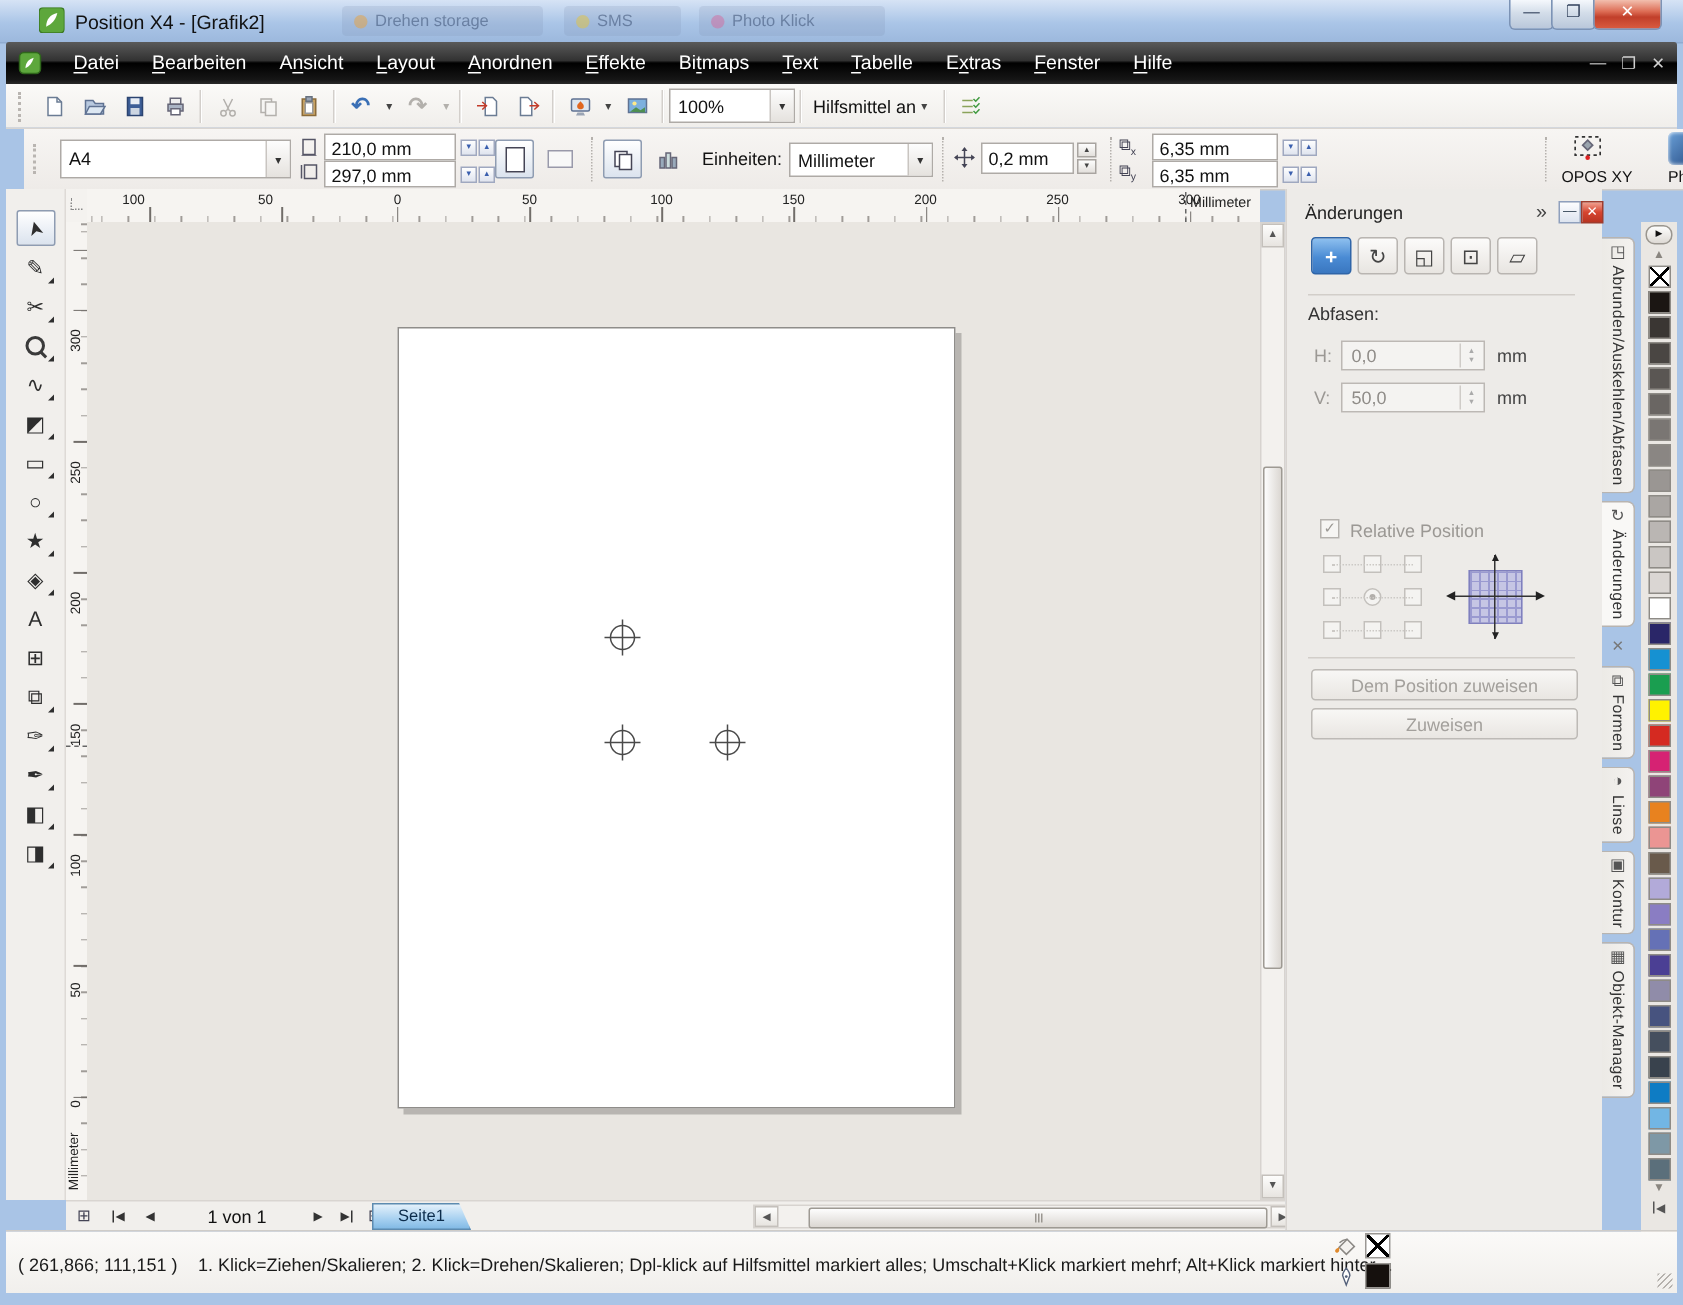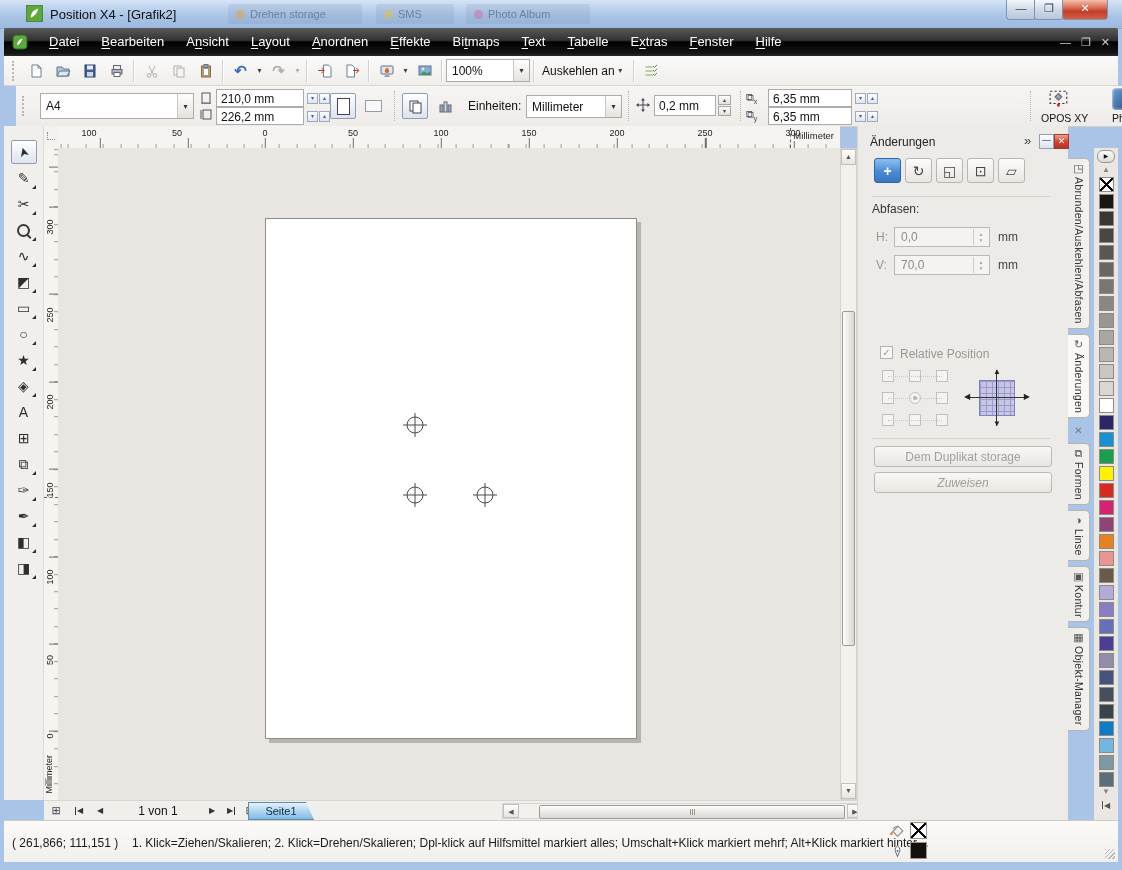--- a/index.html
+++ b/index.html
@@ -141,21 +141,21 @@
         <div class="ghost" style="left: 228px; width: 118px;">
           <span class="dot" style="background: rgb(233, 161, 59);"></span>
           <span class="gl">Drehen storage</span>
         </div>
         <div class="ghost" style="left: 376px; width: 62px;">
           <span class="dot" style="background: rgb(227, 196, 60);"></span>
           <span class="gl">SMS</span>
         </div>
         <div class="ghost" style="left: 466px; width: 108px;">
           <span class="dot" style="background: rgb(212, 106, 158);"></span>
-          <span class="gl">Photo Album</span>
+          <span class="gl">Photo Klick</span>
         </div>
       </div>
     <div class="wbtn" style="left:1006px;width:28px;">—</div>
     <div class="wbtn" style="left:1034px;width:28px;">❐</div>
     <div class="wbtn close" style="left:1062px;width:44px;">✕</div>
   </div>
 
   <div class="menubar">
     <svg class="mico" viewBox="0 0 16 16">
       <rect x="1" y="1" width="14" height="14" rx="3" fill="#5da73c" stroke="#2f661b"></rect>
@@ -265,21 +265,21 @@
           <path d="M3 11.5l4-3 3 2 3-2v3.5z" fill="#4e8f52"></path>
         </svg>
       </span>
     <span class="tsep"></span>
     <span class="combo" style="width:82px;">
       <span class="cval">100%</span>
       <span class="cbtn">▾</span>
     </span>
     <span class="tsep"></span>
     <span class="flat-dd">
-      <span>Auskehlen an</span>
+      <span>Hilfsmittel an</span>
       <span class="ddm">▾</span>
     </span>
     <span class="tsep"></span>
     <span class="tbtn">
         <svg width="16" height="16" viewBox="0 0 16 16">
           <path d="M2.5 4h7M2.5 8h7M2.5 12h7" stroke="#8aa35a"></path>
           <path d="M10 3l1.5 1.5L14 1.8M10 7l1.5 1.5L14 5.8M10 11l1.5 1.5L14 9.8" stroke="#3f9a3f" fill="none"></path>
         </svg>
       </span>
   </div>
@@ -292,21 +292,21 @@
     </span>
     <svg style="position:absolute;left:184px;top:6px;" width="12" height="12" viewBox="0 0 12 12">
         <rect x="2" y="1" width="8" height="10" fill="none" stroke="#556"></rect>
         <path d="M1 12h10" stroke="#556"></path>
       </svg>
     <svg style="position:absolute;left:184px;top:22px;" width="12" height="12" viewBox="0 0 12 12">
         <rect x="3" y="2" width="8" height="9" fill="none" stroke="#556"></rect>
         <path d="M1 2v9" stroke="#556"></path>
       </svg>
     <span class="field" style="left:200px;top:3px;width:88px;">210,0 mm</span>
-    <span class="field" style="left:200px;top:21px;width:88px;">226,2 mm</span>
+    <span class="field" style="left:200px;top:21px;width:88px;">297,0 mm</span>
     <span class="spin2" style="left:291px;top:7px;">
         <b>▾</b>
         <b>▴</b>
       </span>
     <span class="spin2" style="left:291px;top:25px;">
         <b>▾</b>
         <b>▴</b>
       </span>
     <span class="pbtn sel" style="left:314px;top:7px;">
         <span style="width:11px;height:15px;border:1px solid #445;background:#fff;"></span>
@@ -538,37 +538,37 @@
         <span class="d-tool">◱</span>
         <span class="d-tool">⊡</span>
         <span class="d-tool">▱</span>
       </div>
     <div class="d-hr" style="top:70px;"></div>
     <span class="d-label" style="left:14px;top:76px;color:#333;">Abfasen:</span>
     <span class="d-label d-dim" style="left:18px;top:104px;">H:</span>
     <span class="dfield" style="left:36px;top:101px;"><span>0,0</span><span class="sp">▲<br>▼</span></span>
     <span class="d-label" style="left:140px;top:104px;">mm</span>
     <span class="d-label d-dim" style="left:18px;top:132px;">V:</span>
-    <span class="dfield" style="left:36px;top:129px;"><span>70,0</span><span class="sp">▲<br>▼</span></span>
+    <span class="dfield" style="left:36px;top:129px;"><span>50,0</span><span class="sp">▲<br>▼</span></span>
     <span class="d-label" style="left:140px;top:132px;">mm</span>
     <span class="chk" style="left:22px;top:220px;">✓</span>
     <span class="d-label d-dim" style="left:42px;top:221px;">Relative Position</span>
 
     <div class="axgraphic">
       <span class="axsq"></span>
         <span class="axh"></span>
         <span class="axv"></span>
       <span class="axarrow" style="left:27px;top:-2px;">▲</span>
       <span class="axarrow" style="left:27px;bottom:-2px;">▼</span>
       <span class="axarrow" style="left:-2px;top:23px;">◀</span>
       <span class="axarrow" style="right:-2px;top:23px;">▶</span>
     </div>
     <div class="d-hr" style="top:312px;"></div>
-    <span class="d-btn" style="top:320px;">Dem Duplikat storage</span>
-    <span class="d-btn" style="top:346px;font-style:italic;">Zuweisen</span>
+    <span class="d-btn" style="top:320px;">Dem Position zuweisen</span>
+    <span class="d-btn" style="top:346px;">Zuweisen</span>
   <div id="anchorgrid"></div>
       <span class="gbox" style="left: 24px; top: 244px;"></span>
       <span class="gbox" style="left: 51px; top: 244px;"></span>
       <span class="gbox" style="left: 78px; top: 244px;"></span>
       <span class="gbox" style="left: 24px; top: 266px;"></span>
       <span class="gdot" style="left: 51px; top: 266px;"></span>
       <span class="gbox" style="left: 78px; top: 266px;"></span>
       <span class="gbox" style="left: 24px; top: 288px;"></span>
       <span class="gbox" style="left: 51px; top: 288px;"></span>
       <span class="gbox" style="left: 78px; top: 288px;"></span>

